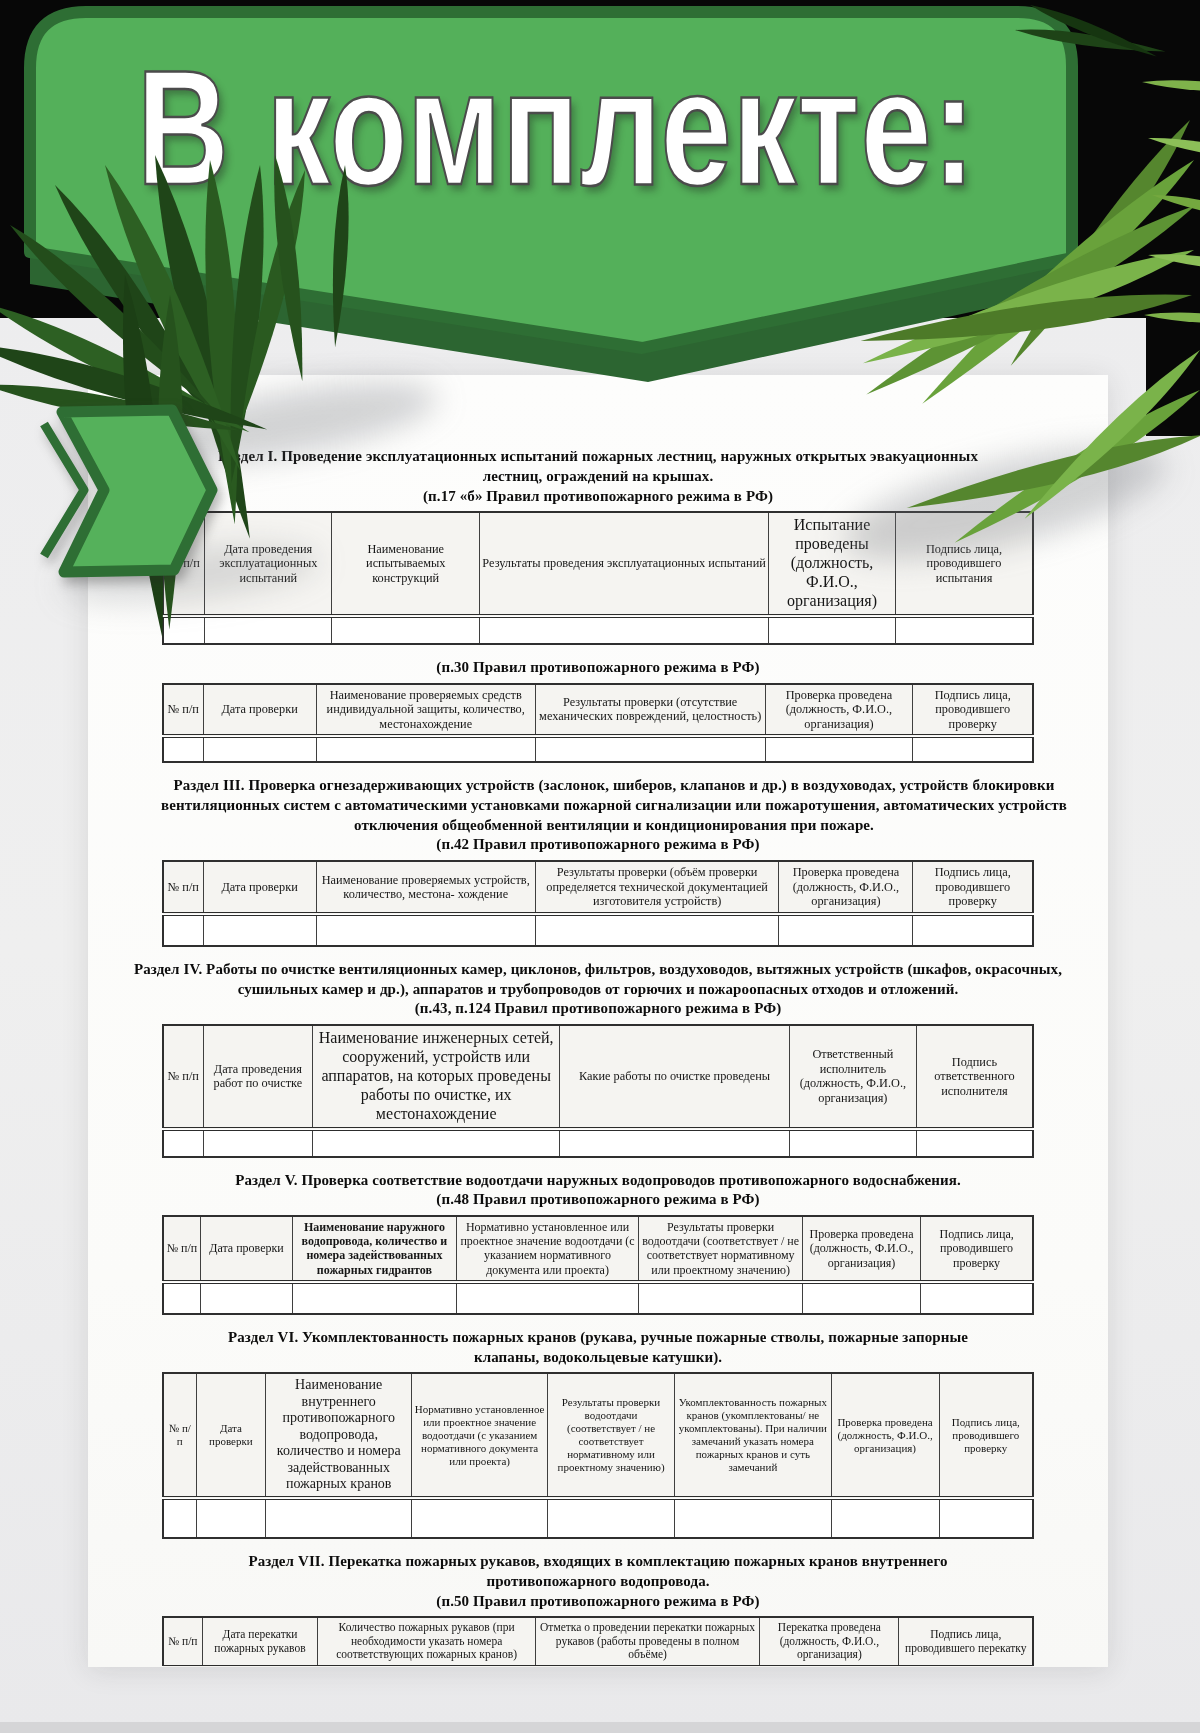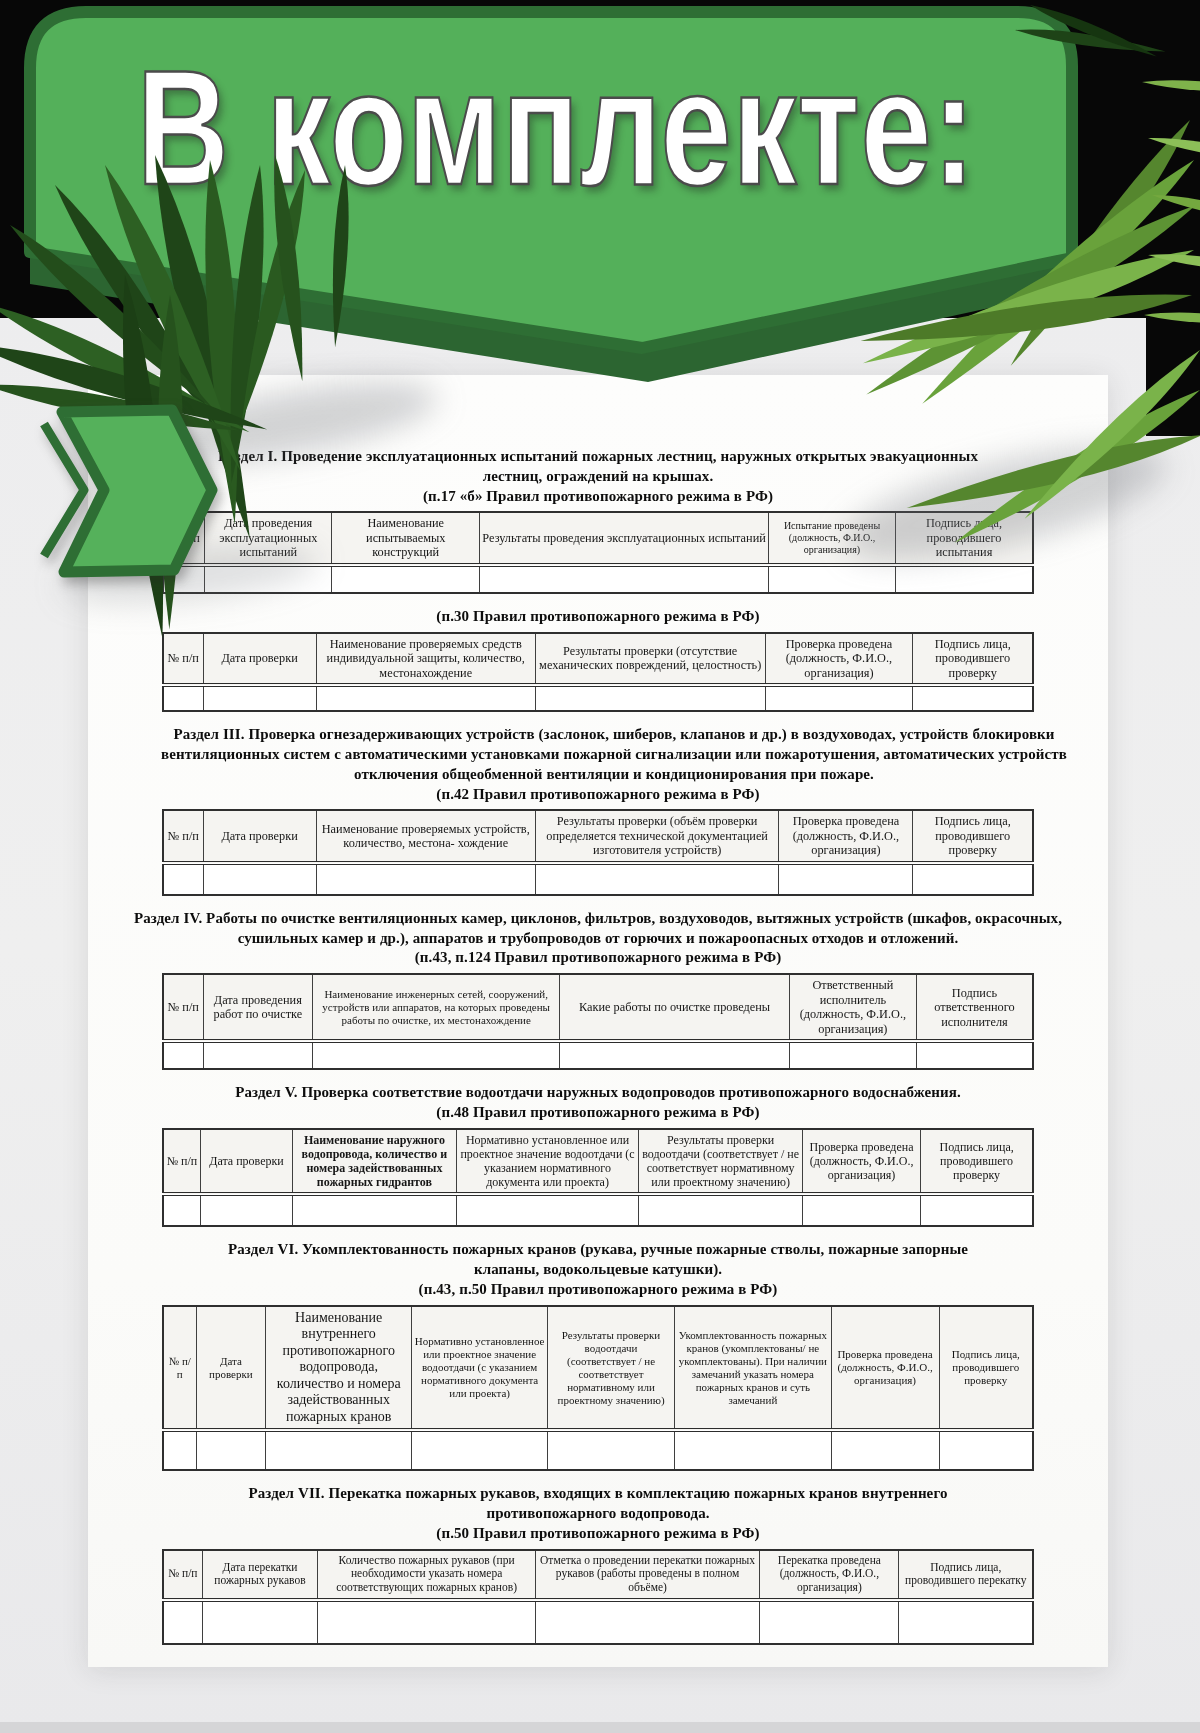--- a/index.html
+++ b/index.html
@@ -85,21 +85,21 @@
             <col style="width: 33.2%;">
             <col style="width: 14.6%;">
             <col style="width: 15.8%;">
           </colgroup>
       <thead>
             <tr>
               <th style="font-size: 12.3px;">№ п/п</th>
               <th style="font-size: 12.3px;">Дата проведения эксплуатационных испытаний</th>
               <th style="font-size: 12.3px;">Наименование испытываемых конструкций</th>
               <th style="font-size: 12.3px;">Результаты проведения эксплуатационных испытаний</th>
-              <th style="font-size: 10px;">Испытание проведены (должность, Ф.И.О., организация)</th>
+              <th style="font-size: 16px;">Испытание проведены (должность, Ф.И.О., организация)</th>
               <th style="font-size: 12.3px;">Подпись лица, проводившего испытания</th>
             </tr>
           </thead>
       <tbody>
             <tr style="height: 28px;">
               <td></td>
               <td></td>
               <td></td>
               <td></td>
               <td></td>
@@ -187,21 +187,21 @@
             <col style="width: 12.6%;">
             <col style="width: 28.4%;">
             <col style="width: 26.4%;">
             <col style="width: 14.6%;">
             <col style="width: 13.4%;">
           </colgroup>
       <thead>
             <tr>
               <th style="font-size: 12.3px;">№ п/п</th>
               <th style="font-size: 12.3px;">Дата проведения работ по очистке</th>
-              <th style="font-size: 11px;">Наименование инженерных сетей, сооружений, устройств или аппаратов, на которых проведены работы по очистке, их местонахождение</th>
+              <th style="font-size: 16px;">Наименование инженерных сетей, сооружений, устройств или аппаратов, на которых проведены работы по очистке, их местонахождение</th>
               <th style="font-size: 12.3px;">Какие работы по очистке проведены</th>
               <th style="font-size: 12.3px;">Ответственный исполнитель (должность, Ф.И.О., организация)</th>
               <th style="font-size: 12.3px;">Подпись ответственного исполнителя</th>
             </tr>
           </thead>
       <tbody>
             <tr style="height: 28px;">
               <td></td>
               <td></td>
               <td></td>
@@ -246,21 +246,20 @@
               <td></td>
               <td></td>
               <td></td>
             </tr>
           </tbody>
     </table>
   </section>
 
   <section class="doc-section">
     <h2 class="sec-title" style="max-width: 800px;">Раздел VI. Укомплектованность пожарных кранов (рукава, ручные пожарные стволы, пожарные запорные клапаны, водокольцевые катушки).</h2>
-    <div class="sec-ref">(п.43, п.50 Правил противопожарного режима в РФ)</div>
     <table class="sec-table">
       <colgroup>
             <col style="width: 3.8%;">
             <col style="width: 8%;">
             <col style="width: 16.8%;">
             <col style="width: 15.6%;">
             <col style="width: 14.6%;">
             <col style="width: 18%;">
             <col style="width: 12.4%;">
             <col style="width: 10.8%;">

